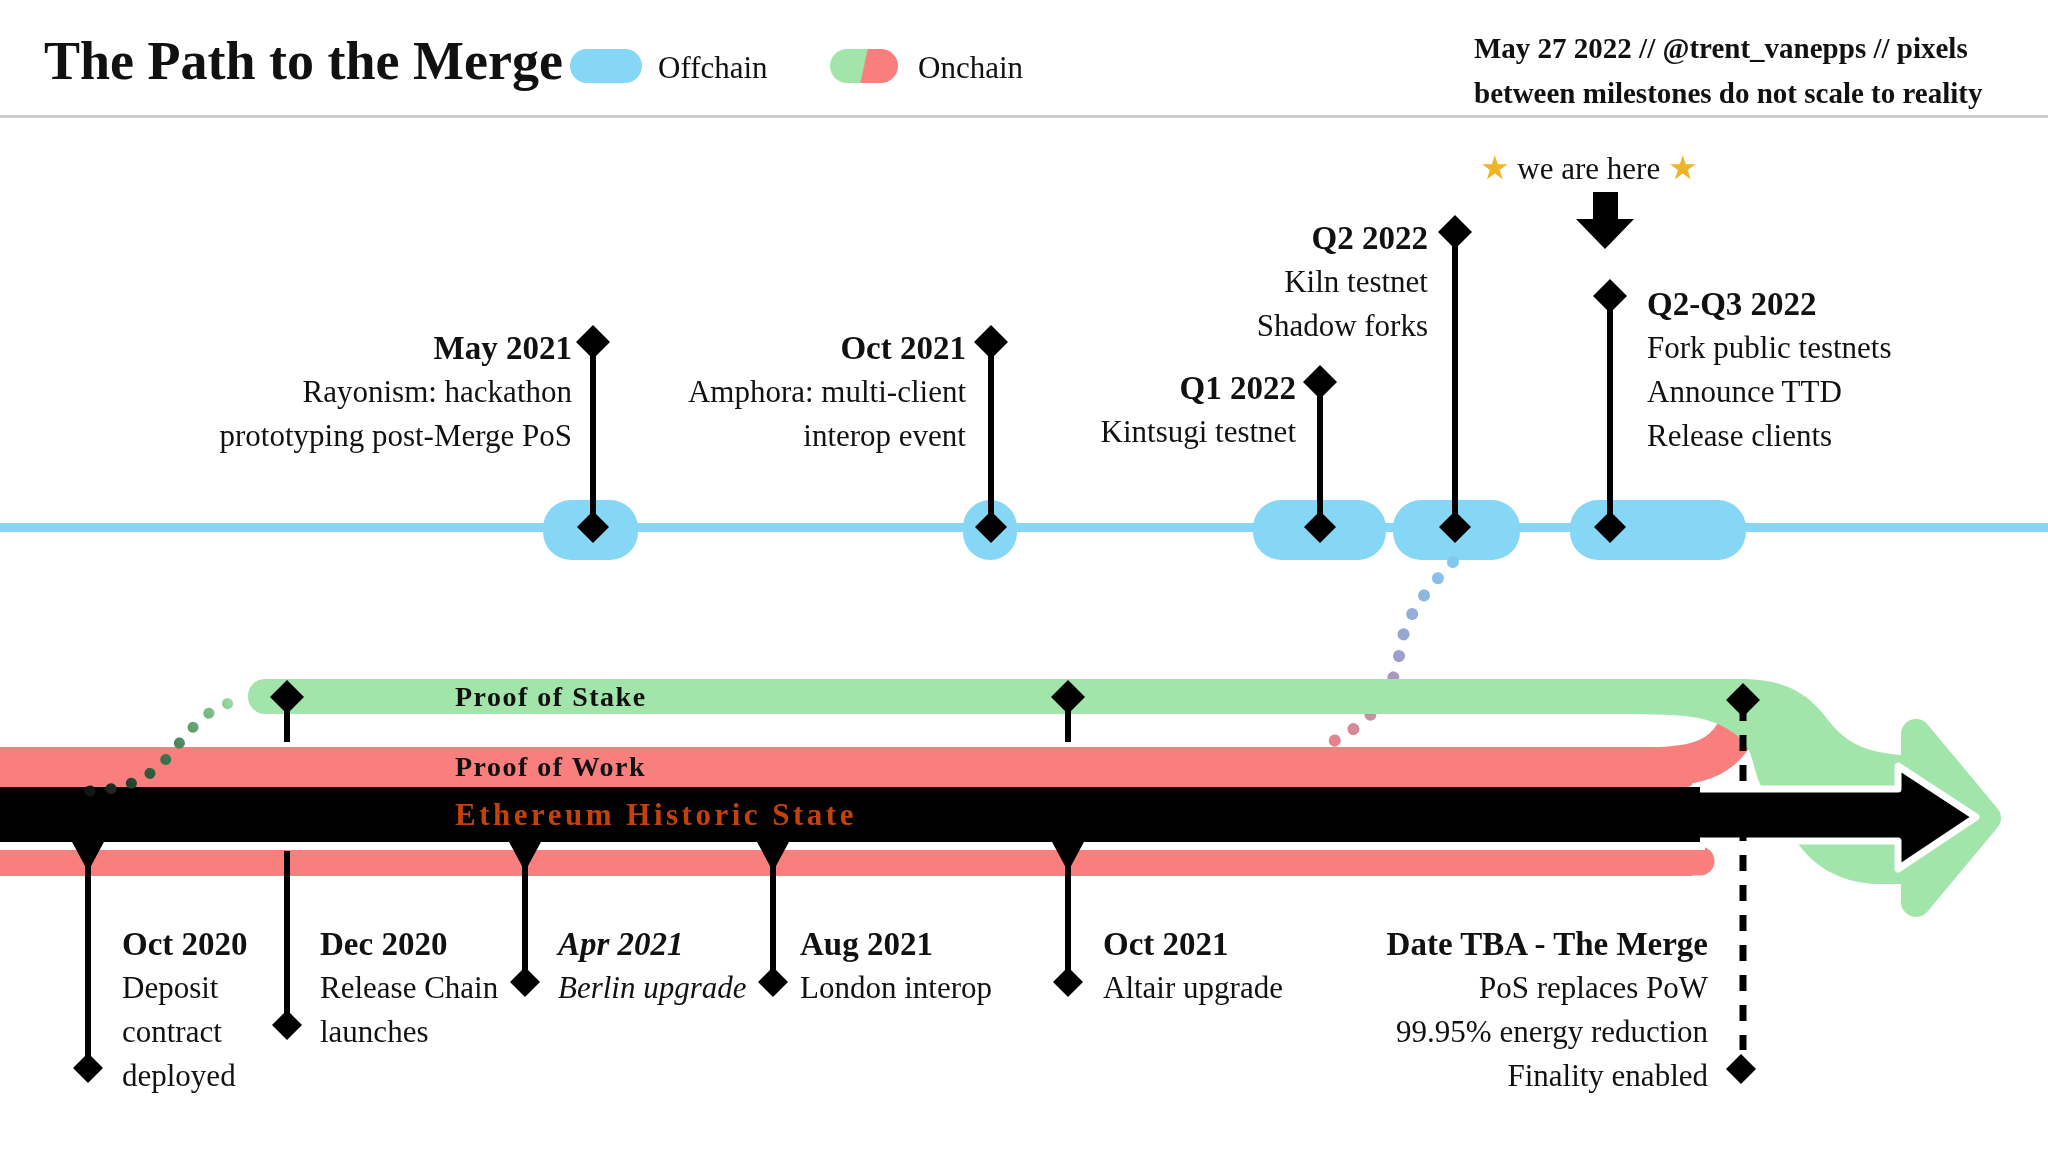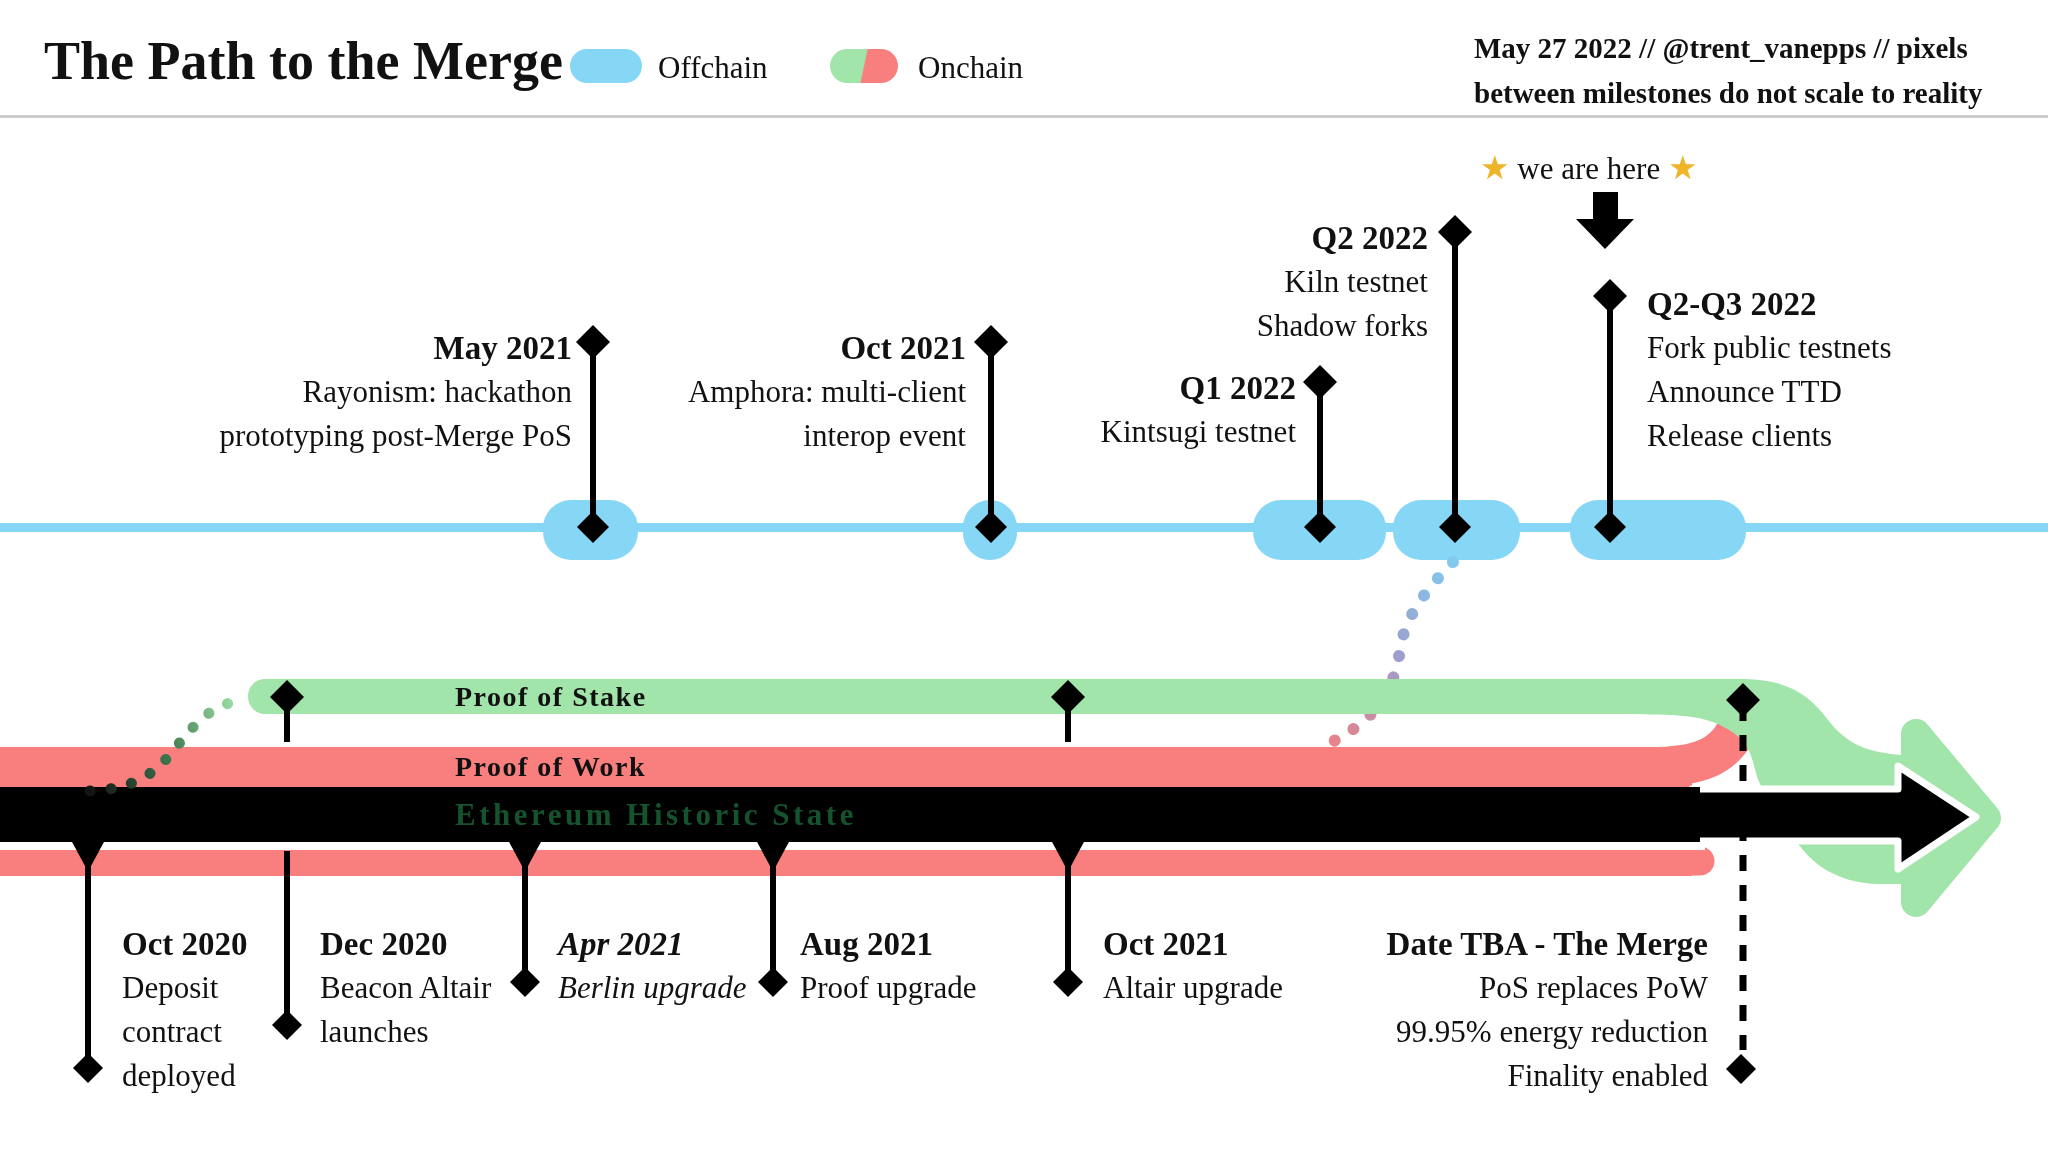--- a/index.html
+++ b/index.html
@@ -25,21 +25,21 @@
   
   #ms-may21 {left:140px;top:326px;width:432px;}
   #ms-oct21t{left:540px;top:326px;width:426px;}
   #ms-q122  {left:1020px;top:366px;width:276px;}
   #ms-q222  {left:1160px;top:216px;width:268px;}
   #ms-q2q3  {left:1647px;top:282px;width:340px;}
   
   .bandlab{display:flex;align-items:center;font-weight:bold;}
   #lab-pos  {left:455px;top:679px;height:35px;font-size:28px;letter-spacing:1.5px;}
   #lab-pow  {left:455px;top:747px;height:40px;font-size:28px;letter-spacing:1.5px;}
-  #lab-state{left:455px;top:787px;height:55px;font-size:31px;letter-spacing:3.5px;color:#14532d;}
+  #lab-state{left:455px;top:787px;height:55px;font-size:31px;letter-spacing:3.5px;color:#c2410c;}
   
   #ms-oct20 {left:122px;top:922px;width:230px;}
   #ms-dec20 {left:320px;top:922px;width:270px;}
   #ms-apr21 {left:558px;top:922px;width:250px;font-style:italic;}
   #ms-aug21 {left:800px;top:922px;width:260px;}
   #ms-altair{left:1103px;top:922px;width:260px;}
   #ms-merge {left:1308px;top:922px;width:400px;text-align:right;}
   svg{display:block;}
 </style>
 </head>
@@ -196,30 +196,30 @@
   <div class="abs bandlab" id="lab-state">Ethereum Historic State</div>
 
   <div class="abs ms" id="ms-oct20">
     <div class="t">Oct 2020</div>
     <div>Deposit</div>
     <div>contract</div>
     <div>deployed</div>
   </div>
   <div class="abs ms" id="ms-dec20">
     <div class="t">Dec 2020</div>
-    <div>Beacon Altair</div>
+    <div>Release Chain</div>
     <div>launches</div>
   </div>
   <div class="abs ms" id="ms-apr21">
     <div class="t">Apr 2021</div>
     <div>Berlin upgrade</div>
   </div>
   <div class="abs ms" id="ms-aug21">
     <div class="t">Aug 2021</div>
-    <div>Proof upgrade</div>
+    <div>London interop</div>
   </div>
   <div class="abs ms" id="ms-altair">
     <div class="t">Oct 2021</div>
     <div>Altair upgrade</div>
   </div>
   <div class="abs ms ta-r" id="ms-merge">
     <div class="t">Date TBA - The Merge</div>
     <div>PoS replaces PoW</div>
     <div>99.95% energy reduction</div>
     <div>Finality enabled</div>

